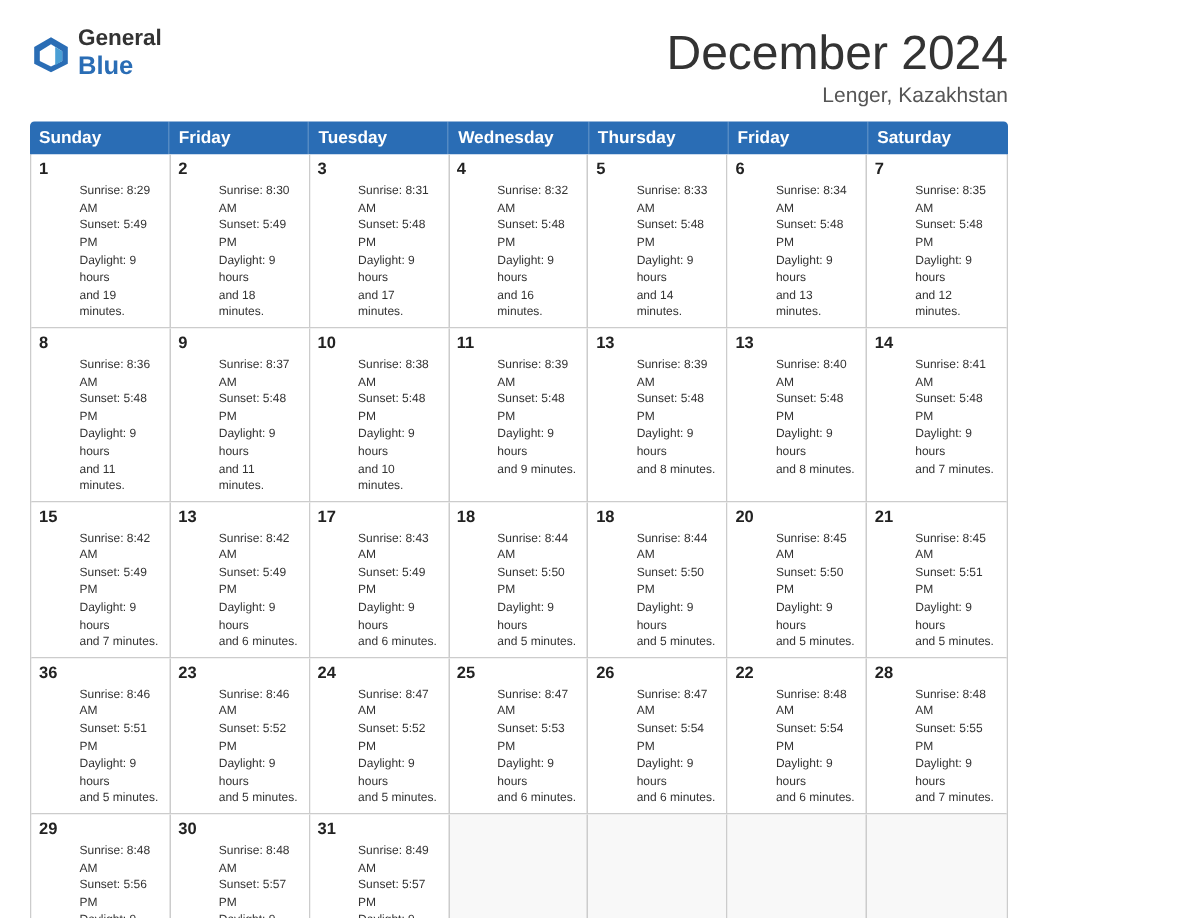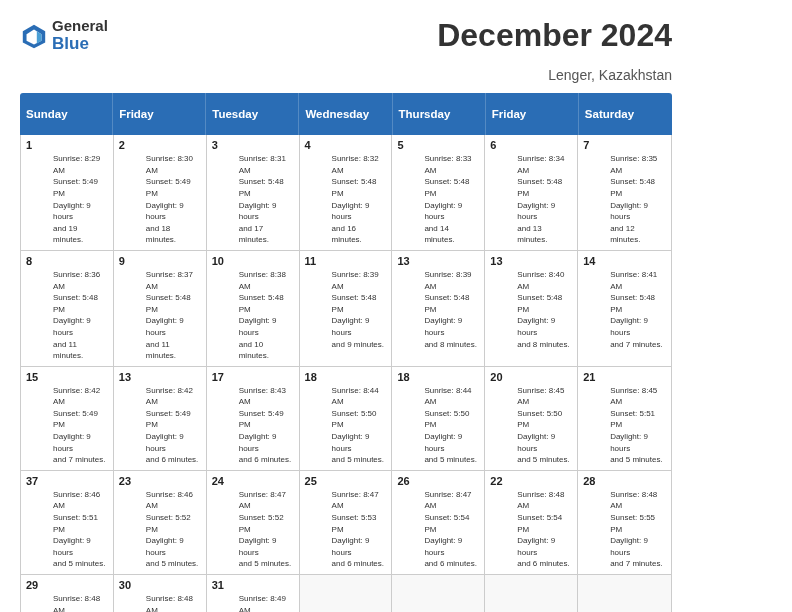--- a/index.html
+++ b/index.html
@@ -45,45 +45,45 @@
     }
     .logo-icon {
       width: 28px;
       height: 28px;
     }
     .title-block {
       text-align: right;
     }
     .main-title {
       font-size: 32px;
-      font-weight: bold;
+      font-weight: normal;
       color: #333;
       line-height: 1.1;
     }
     .subtitle {
       font-size: 14px;
       color: #555;
-      margin-top: 14px;
+      margin-top: 2px;
     }
     .calendar {
       flex: 1;
       display: flex;
       flex-direction: column;
     }
     .cal-header-row {
       display: grid;
       grid-template-columns: repeat(7, 1fr);
       background: #2a6db5;
       border-radius: 3px 3px 0 0;
     }
     .cal-header-cell {
       color: #fff;
       font-size: 11.5px;
       font-weight: bold;
-      padding: 15px 6px;
+      padding: 5px 6px;
       text-align: left;
       border-right: 1px solid rgba(255,255,255,0.2);
     }
     .cal-header-cell:last-child { border-right: none; }
     .cal-body {
       flex: 1;
       display: flex;
       flex-direction: column;
       border: 1px solid #ccc;
       border-top: none;
@@ -242,21 +242,21 @@
           <div class="cal-cell-text">Sunrise: 8:45 AM<br>Sunset: 5:50 PM<br>Daylight: 9 hours<br>and 5 minutes.</div>
         </div>
         <div class="cal-cell">
           <span class="day-num">21</span>
           <div class="cal-cell-text">Sunrise: 8:45 AM<br>Sunset: 5:51 PM<br>Daylight: 9 hours<br>and 5 minutes.</div>
         </div>
       </div>
 
       <div class="cal-week">
         <div class="cal-cell">
-          <span class="day-num">37</span>
+          <span class="day-num">36</span>
           <div class="cal-cell-text">Sunrise: 8:46 AM<br>Sunset: 5:51 PM<br>Daylight: 9 hours<br>and 5 minutes.</div>
         </div>
         <div class="cal-cell">
           <span class="day-num">23</span>
           <div class="cal-cell-text">Sunrise: 8:46 AM<br>Sunset: 5:52 PM<br>Daylight: 9 hours<br>and 5 minutes.</div>
         </div>
         <div class="cal-cell">
           <span class="day-num">24</span>
           <div class="cal-cell-text">Sunrise: 8:47 AM<br>Sunset: 5:52 PM<br>Daylight: 9 hours<br>and 5 minutes.</div>
         </div>

